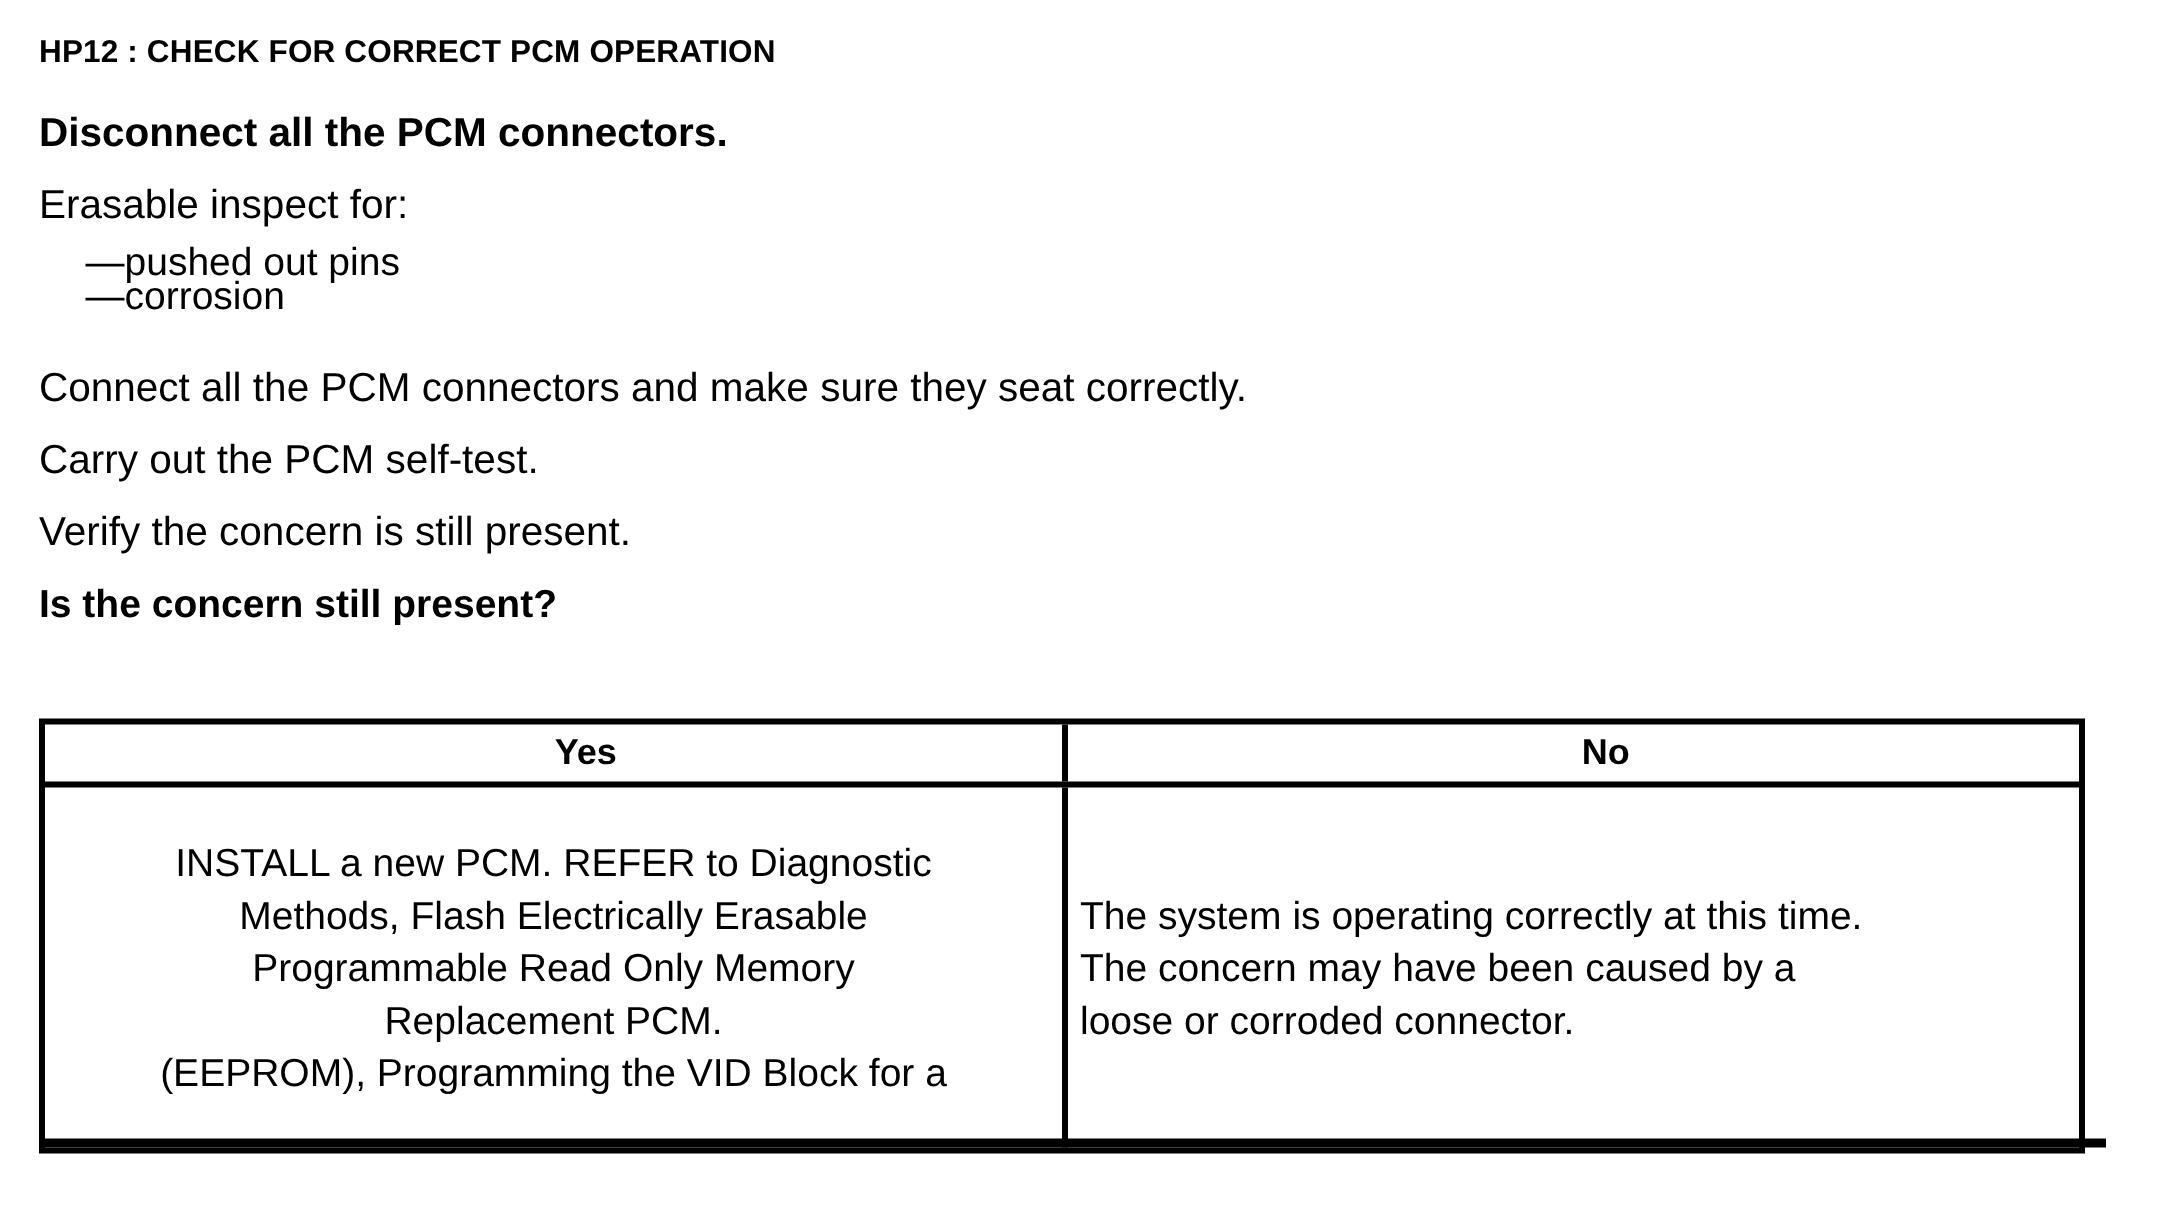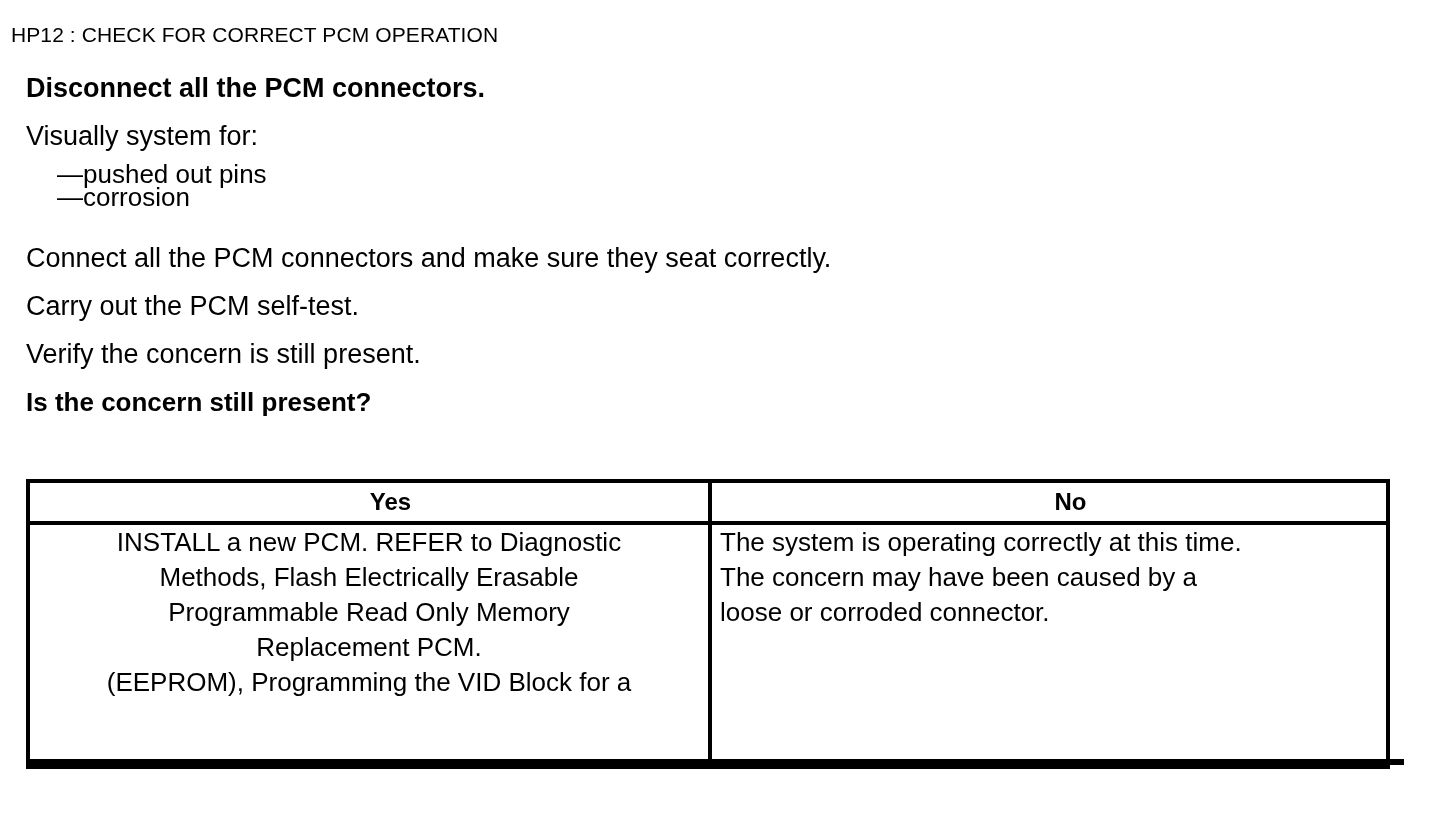--- a/index.html
+++ b/index.html
@@ -20,24 +20,24 @@
   .page {
     position: absolute;
     left: 0; top: 0;
     width: 1440px;
     height: 814px;
   }
 
   
   .step-title {
     position: absolute;
-    left: 11px;
+    left: 26px;
     top: 22px;
     font-size: 21px;
-    font-weight: normal;
+    font-weight: bold;
     letter-spacing: 0.1px;
     white-space: nowrap;
     line-height: 26px;
   }
 
   
   .proc-line {
     position: absolute;
     left: 26px;
     font-size: 27px;
@@ -91,21 +91,21 @@
     align-items: center;
     justify-content: center;
     font-size: 24px;
     font-weight: bold;
   }
 
   .dt-body .dt-cell {
     height: 240px;
     display: flex;
     flex-direction: column;
-    justify-content: flex-start;
+    justify-content: center;
   }
   .dt-body .col-yes {
     text-align: center;
     padding: 0 0px;
   }
   .dt-body .col-no {
     text-align: left;
     padding-left: 6px;
   }
   .cell-line {
@@ -130,21 +130,21 @@
 </style>
 </head>
 <body>
 
 <div class="page">
 
   <div class="step-title">HP12 : CHECK FOR CORRECT PCM OPERATION</div>
 
   <div id="procedure-list">
       <div class="proc-line" style="top: 72px; font-weight: bold;">Disconnect all the PCM connectors.</div>
-      <div class="proc-line" style="top: 120px;">Visually system for:</div>
+      <div class="proc-line" style="top: 120px;">Erasable inspect for:</div>
       <div class="proc-line bullet" style="top: 158px;">—pushed out pins</div>
       <div class="proc-line bullet" style="top: 181px;">—corrosion</div>
       <div class="proc-line" style="top: 242px;">Connect all the PCM connectors and make sure they seat correctly.</div>
       <div class="proc-line" style="top: 290px;">Carry out the PCM self-test.</div>
       <div class="proc-line" style="top: 338px;">Verify the concern is still present.</div>
       <div class="proc-line bold" style="top: 386px;">Is the concern still present?</div>
     </div>
 
   <div class="decision-table">
     <div class="dt-row dt-head">

